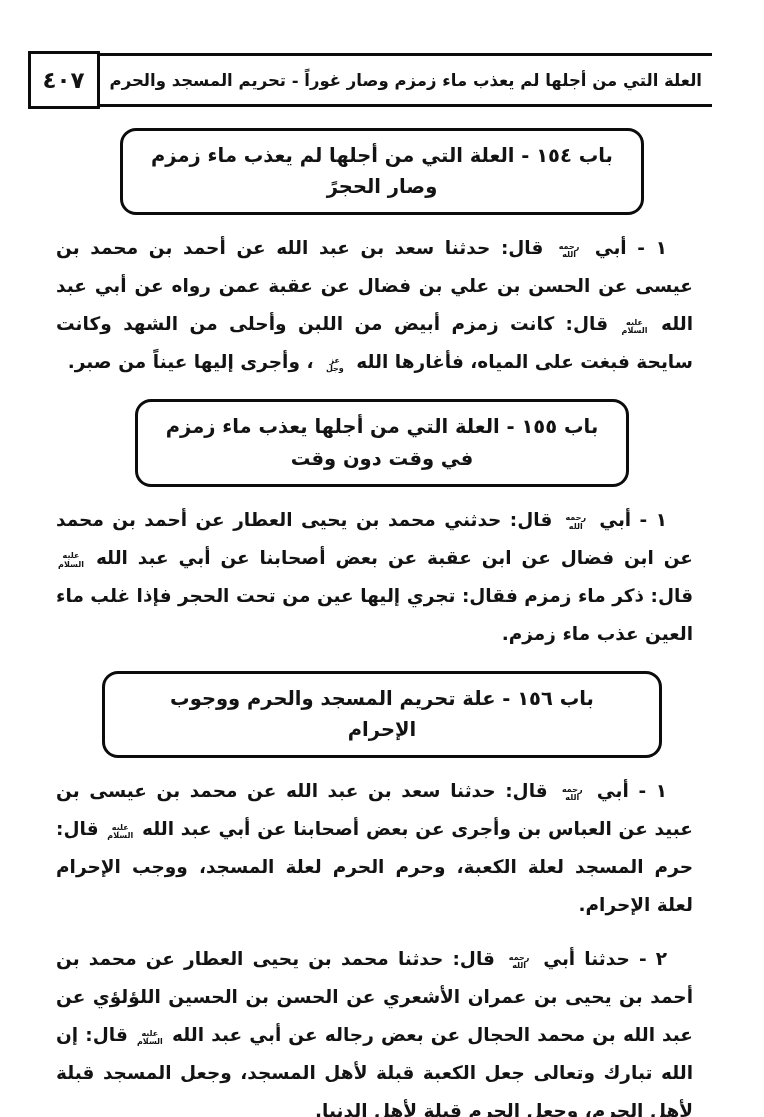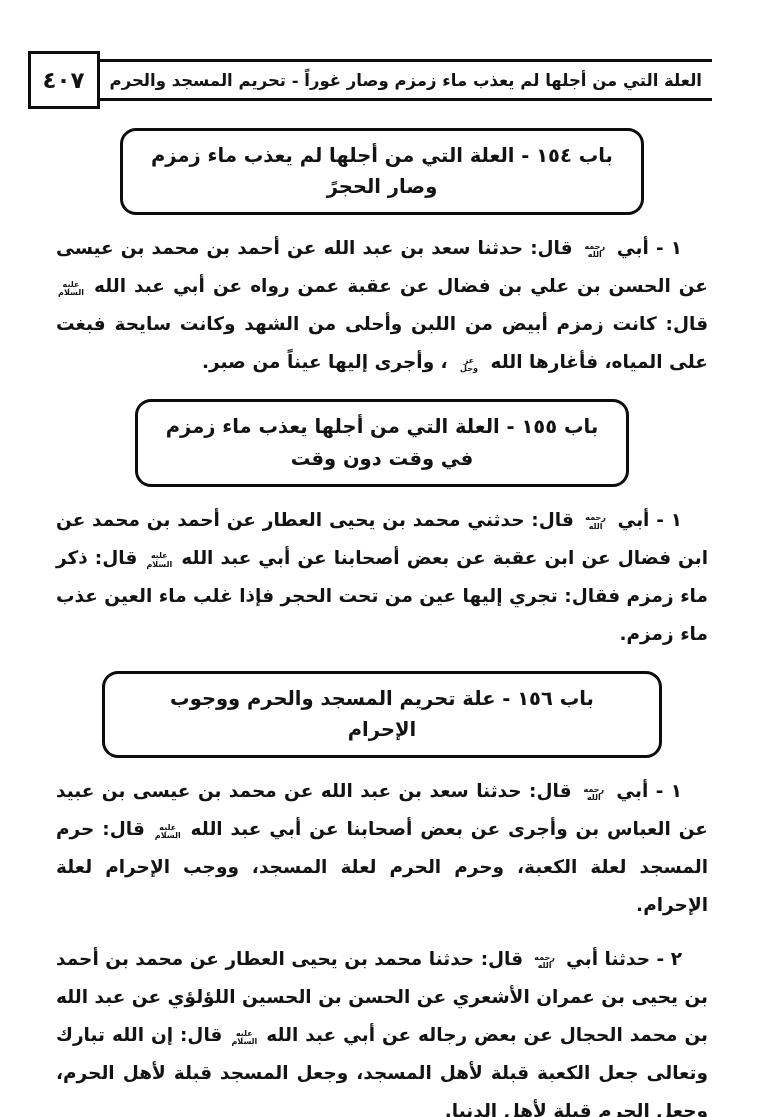--- a/index.html
+++ b/index.html
@@ -18,21 +18,21 @@
   
   .header {
     display: flex;
     flex-direction: row;
     align-items: center;
     margin: 50px 52px 0 52px;
     height: 60px;
   }
   .header-band {
     flex: 1;
-    height: 42px;
+    height: 54px;
     border-top: 3px solid #0c0c0c;
     border-bottom: 3px solid #0c0c0c;
     display: flex;
     align-items: center;
     justify-content: center;
     padding: 0 10px;
     font-size: 16.5px;
     font-weight: bold;
     letter-spacing: 0.2px;
     white-space: nowrap;
@@ -63,21 +63,21 @@
     line-height: 1.6;
     background: #fff;
   }
   .bab-line { display: block; }
   .hadith {
     font-size: 18.5px;
     font-weight: bold;
     line-height: 38px;
     text-align: justify;
     text-indent: 26px;
-    margin: 10px 0 16px 0;
+    margin: 10px 15px 16px 0;
   }
   .hon {
     display: inline-block;
     width: 30px;
     font-size: 8px;
     line-height: 1.05;
     text-align: center;
     vertical-align: -3px;
     text-indent: 0;
     font-weight: bold;

